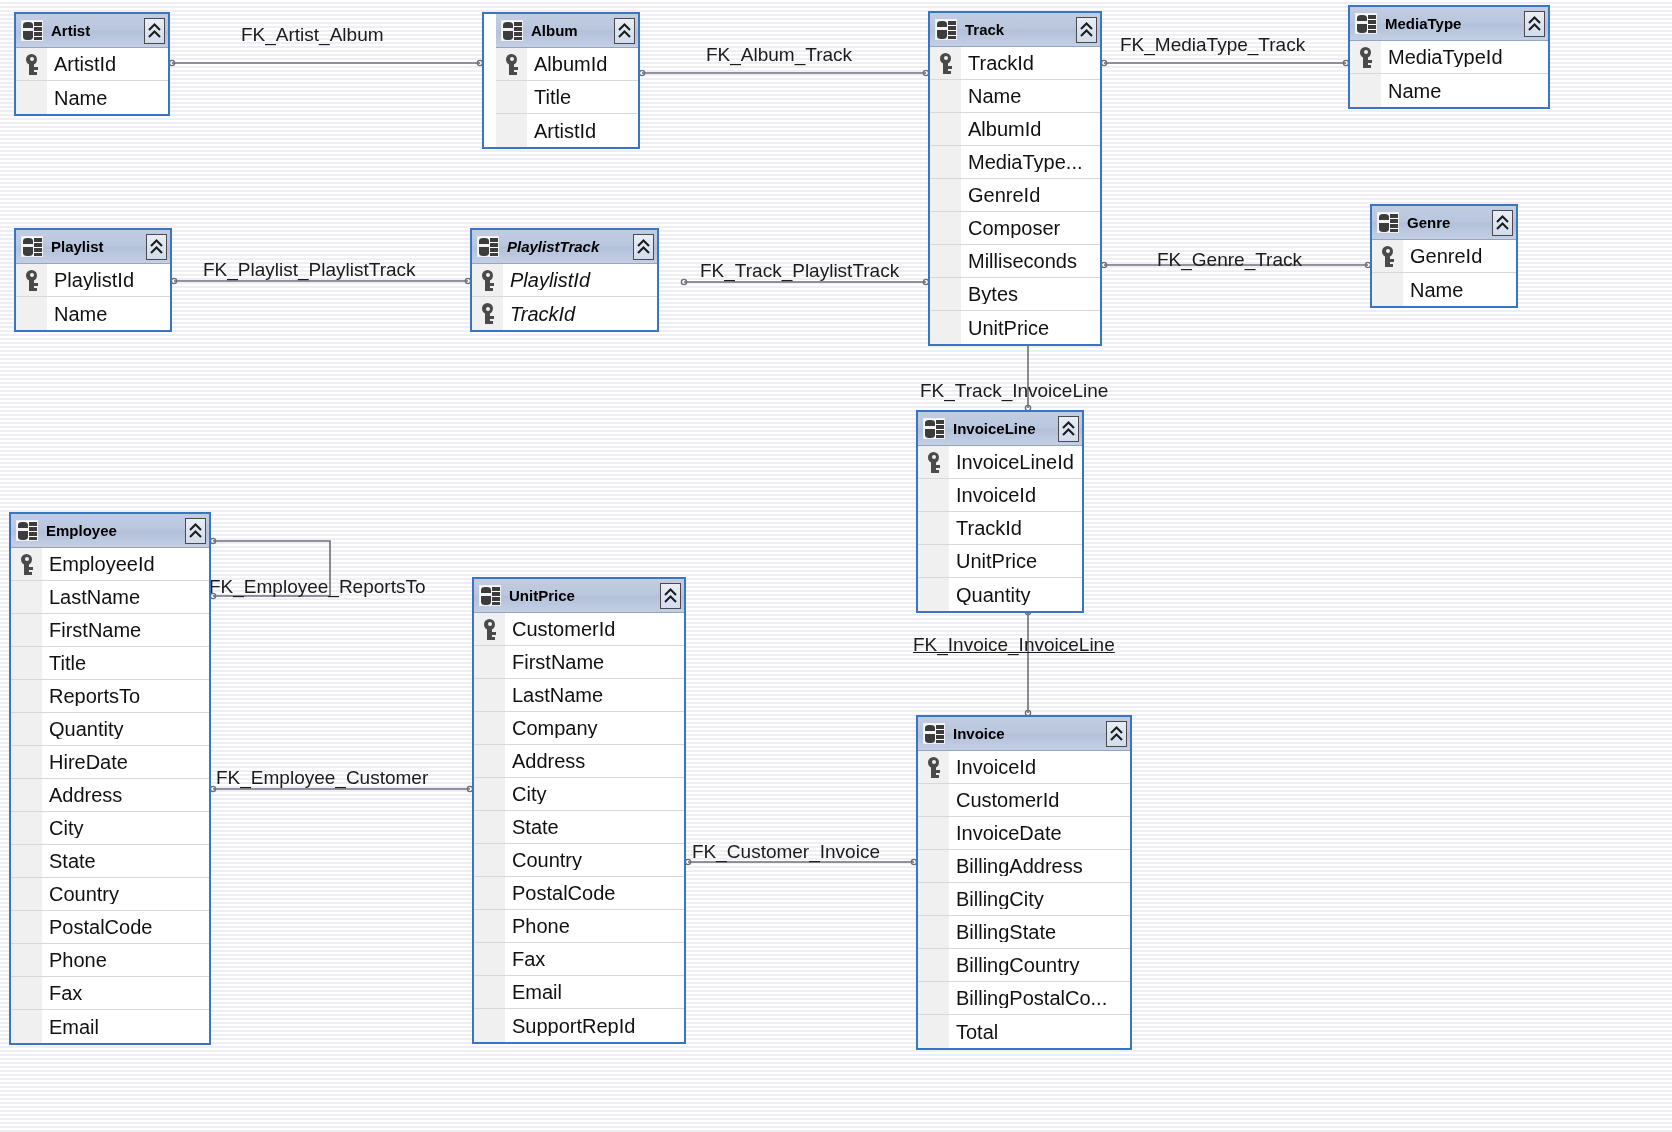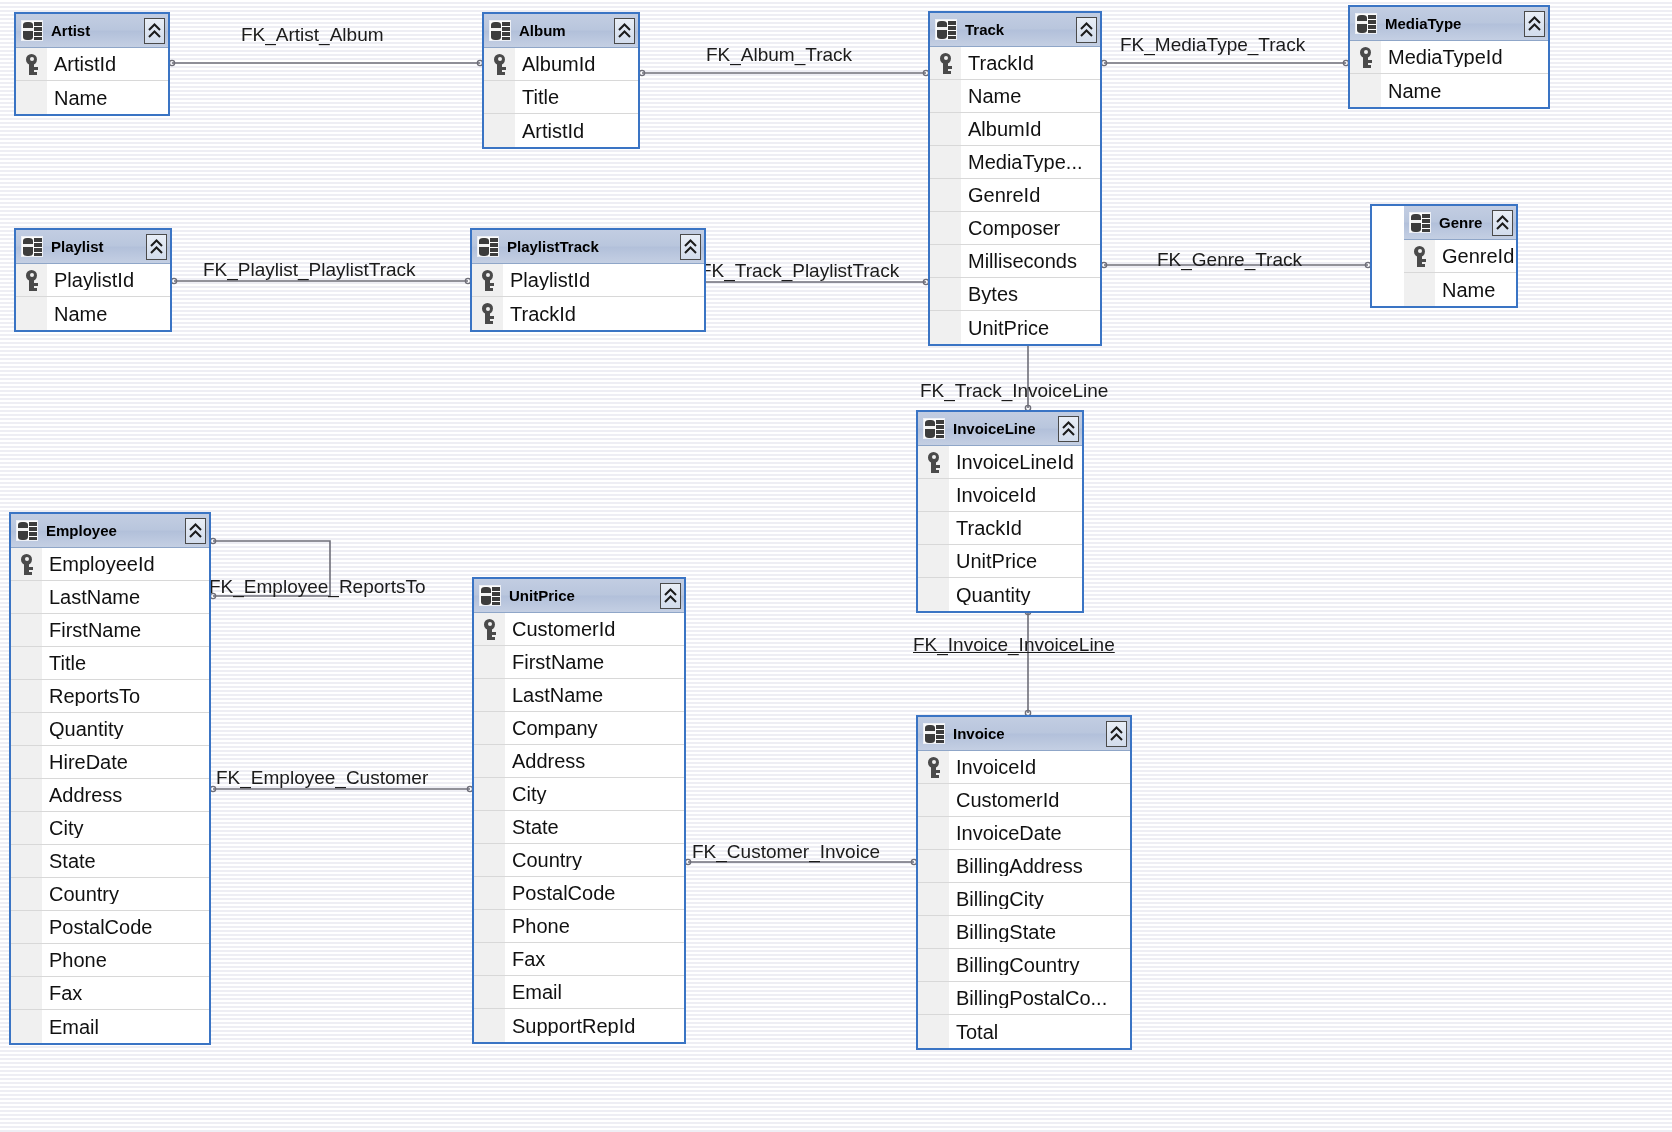--- a/index.html
+++ b/index.html
@@ -295,21 +295,21 @@
               </span>
             </span>
             <span class="col-name">ArtistId</span>
           </div>
           <div class="col-row">
             <span class="col-gutter"></span>
             <span class="col-name">Name</span>
           </div>
         </div>
       </div>
-      <div class="tbl" style="left: 482px; top: 12px; width: 158px;">
+      <div class="tbl" style="left: 482px; top: 12px; width: 158px; padding-left: 12px;">
         <div class="tbl-header">
           <span class="icon-table">
             <span class="cyl"></span>
             <span class="grid">
               <i></i>
               <i></i>
               <i></i>
               <i></i>
             </span>
           </span>
@@ -475,21 +475,21 @@
               </span>
             </span>
             <span class="col-name">PlaylistId</span>
           </div>
           <div class="col-row">
             <span class="col-gutter"></span>
             <span class="col-name">Name</span>
           </div>
         </div>
       </div>
-      <div class="tbl" style="left: 470px; top: 228px; width: 236px;">
+      <div class="tbl" style="left: 470px; top: 228px; width: 189px; font-style: italic;">
         <div class="tbl-header">
           <span class="icon-table">
             <span class="cyl"></span>
             <span class="grid">
               <i></i>
               <i></i>
               <i></i>
               <i></i>
             </span>
           </span>
@@ -519,21 +519,21 @@
                 <span class="head"></span>
                 <span class="shaft"></span>
                 <span class="tooth"></span>
                 <span class="tooth2"></span>
               </span>
             </span>
             <span class="col-name">TrackId</span>
           </div>
         </div>
       </div>
-      <div class="tbl" style="left: 1370px; top: 204px; width: 148px; padding-left: 32px;">
+      <div class="tbl" style="left: 1370px; top: 204px; width: 148px;">
         <div class="tbl-header">
           <span class="icon-table">
             <span class="cyl"></span>
             <span class="grid">
               <i></i>
               <i></i>
               <i></i>
               <i></i>
             </span>
           </span>

